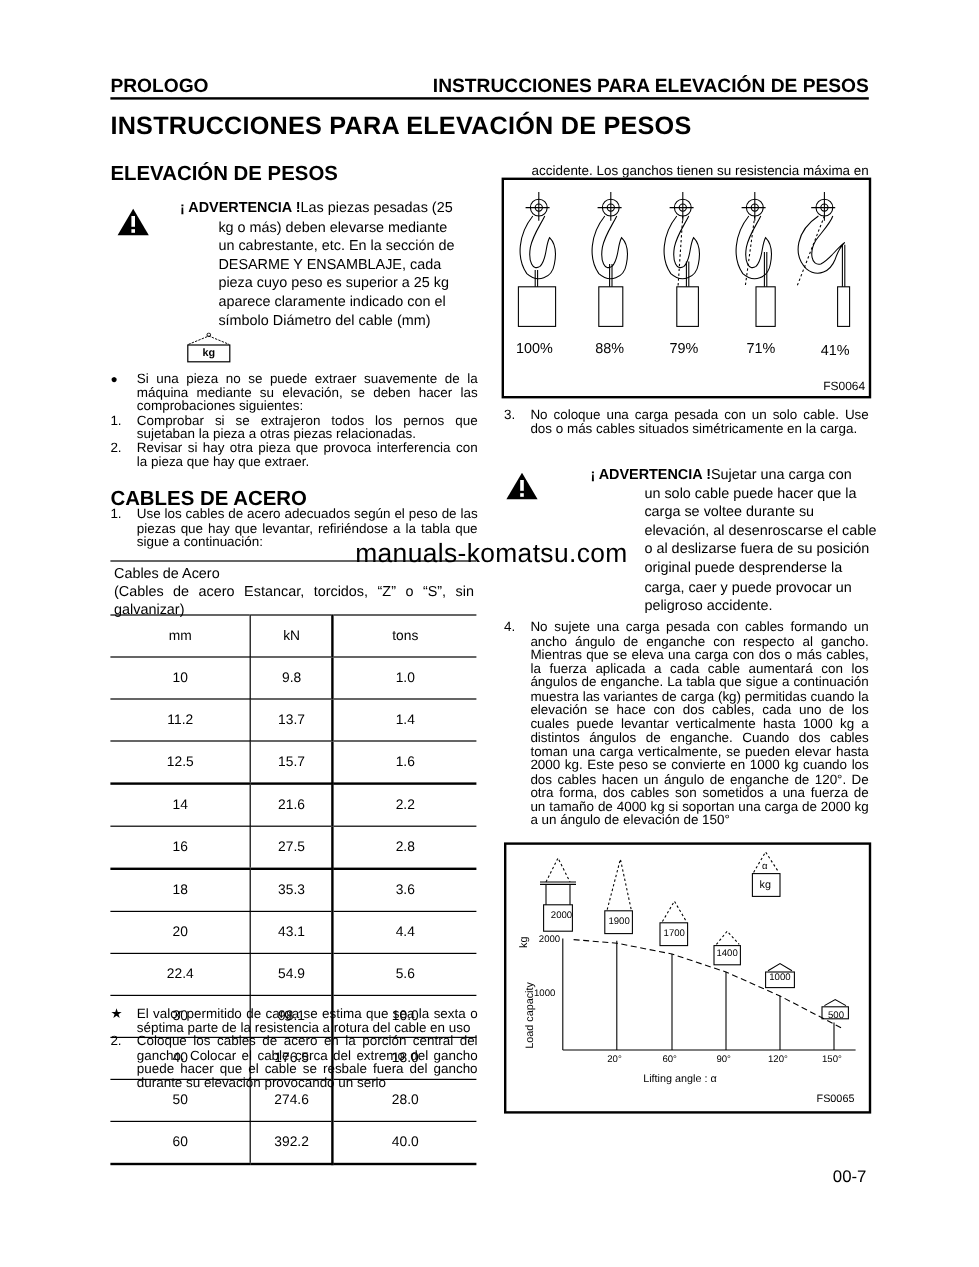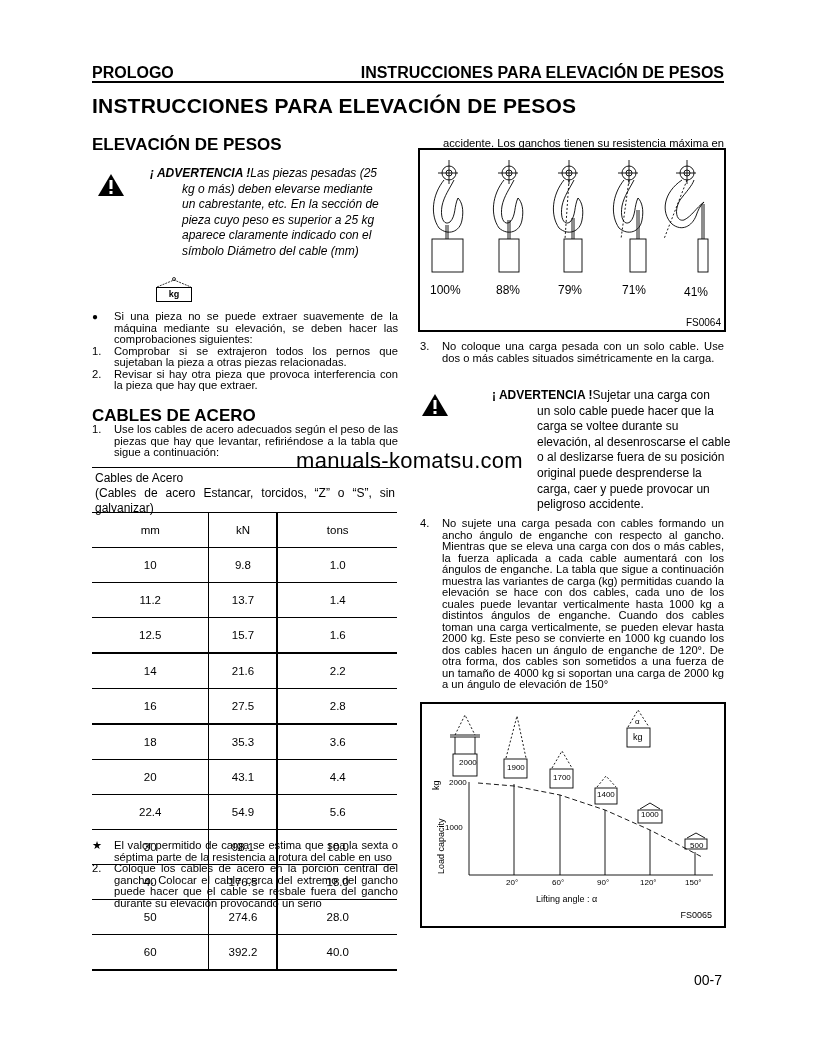--- a/index.html
+++ b/index.html
@@ -37,24 +37,25 @@
 <div class="abs title">INSTRUCCIONES PARA ELEVACIÓN DE PESOS</div>
 
 <div class="abs h2" style="left:92px; top:135px;">ELEVACIÓN DE PESOS</div>
 
 <svg class="abs" style="left:97px; top:173px;" width="28" height="24" viewBox="0 0 28 24">
   <polygon points="14,1 27,23 1,23" fill="#000"></polygon>
   <rect x="12.5" y="7" width="3" height="9" fill="#fff"></rect>
   <rect x="12.5" y="18" width="3" height="3" fill="#fff"></rect>
 </svg>
 
-<div class="abs warn-txt" style="left:150px; top:166px; width:250px;font-style:italic;">
+<div class="abs warn-txt" style="left:150px; top:166px; width:250px;">
   <div><b>¡ ADVERTENCIA !</b><span>Las piezas pesadas (25</span></div>
   <div style="padding-left:32px;">kg o más) deben elevarse mediante</div>
   <div style="padding-left:32px;">un cabrestante, etc. En la sección de</div>
+  <div style="padding-left:32px;">DESARME Y ENSAMBLAJE, cada</div>
   <div style="padding-left:32px;">pieza cuyo peso es superior a 25 kg</div>
   <div style="padding-left:32px;">aparece claramente indicado con el</div>
   <div style="padding-left:32px;">símbolo Diámetro del cable (mm)</div>
 </div>
 
 <div class="abs" style="left:154px; top:277px; width:40px; height:26px;">
   <svg width="40" height="12" viewBox="0 0 40 12" style="position:absolute; left:0; top:0;">
     <polyline points="3,10 20,3 37,10" fill="none" stroke="#000" stroke-width="0.8" stroke-dasharray="2,1"></polyline>
     <circle cx="20" cy="2" r="1.5" fill="none" stroke="#000" stroke-width="0.8"></circle>
   </svg>

